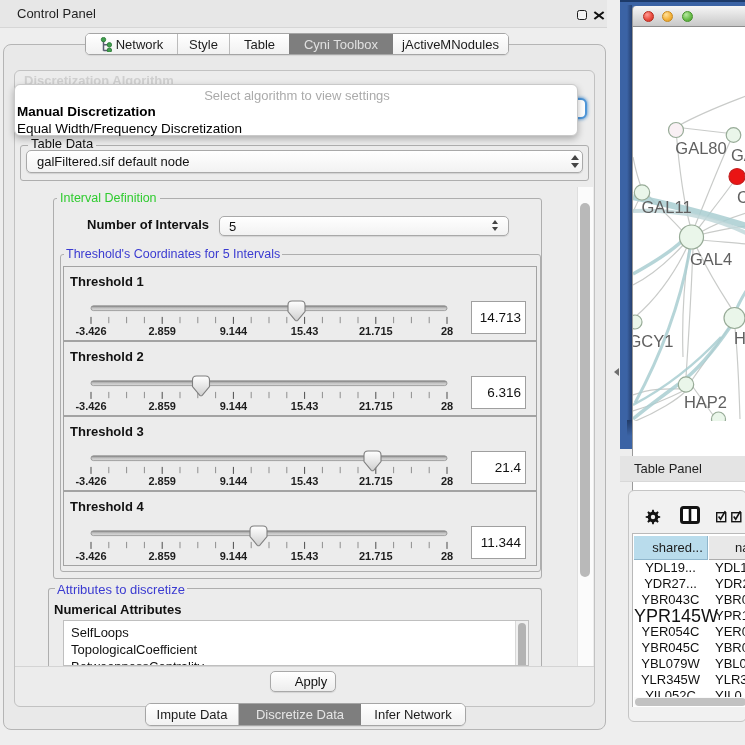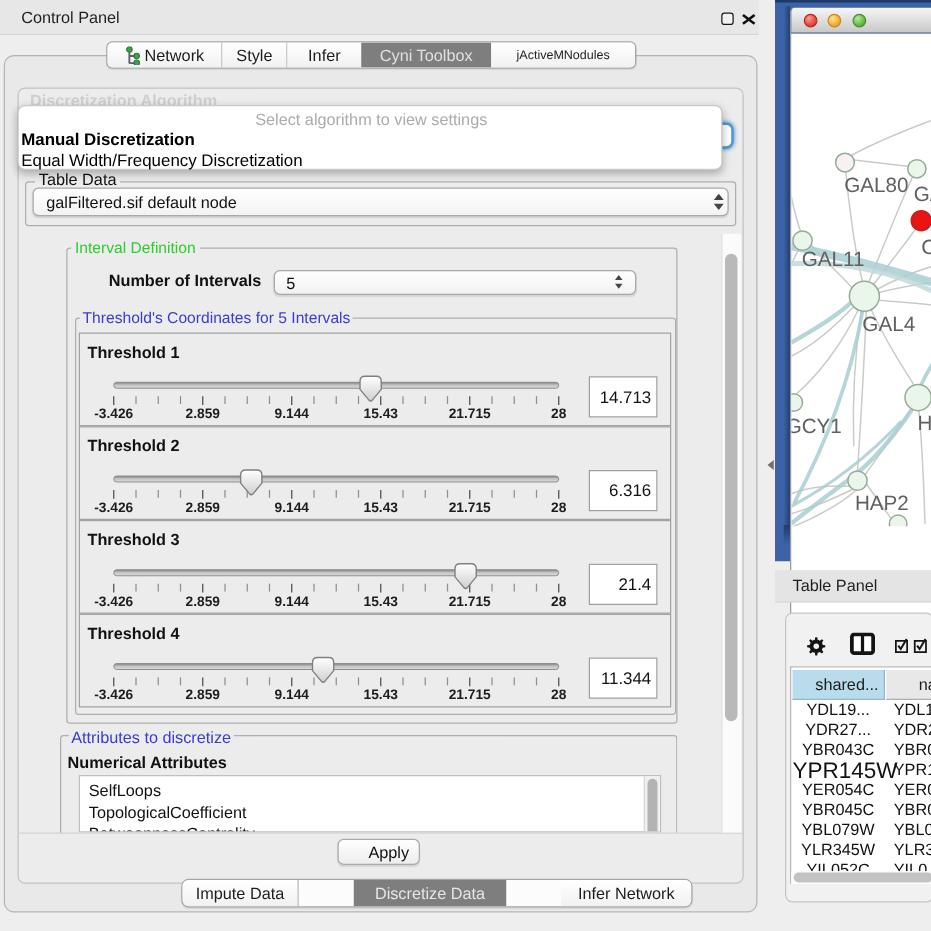--- a/index.html
+++ b/index.html
@@ -25,23 +25,23 @@
 
   <div class="abs" style="left:85px;top:33px;height:22px;display:flex;border:1px solid #a5a5a5;border-radius:5px;overflow:hidden;background:#fcfcfc;box-shadow:0 1px 1px rgba(0,0,0,0.08);">
     <div style="width:92px;display:flex;align-items:center;justify-content:center;font-size:13px;color:#1c1c1c;background:linear-gradient(#ffffff,#f1f1f1);border-right:1px solid #bcbcbc;">
       <svg width="12" height="15" viewBox="0 0 12 15" style="margin-right:4px;">
         <path d="M3.5,3 V13.8 M3.5,7.8 H9 M3.5,13.5 H9" stroke="#5a5f72" stroke-width="1.5" fill="none"></path>
         <circle cx="3.5" cy="2.6" r="2.2" fill="#41a04f" stroke="#2c7a38" stroke-width="0.9"></circle>
         <circle cx="9.4" cy="7.8" r="2.2" fill="#41a04f" stroke="#2c7a38" stroke-width="0.9"></circle>
         <circle cx="9.4" cy="13.2" r="2.2" fill="#41a04f" stroke="#2c7a38" stroke-width="0.9"></circle>
       </svg>Network</div>
     <div style="width:52px;display:flex;align-items:center;justify-content:center;font-size:13px;color:#1c1c1c;background:linear-gradient(#ffffff,#f1f1f1);border-right:1px solid #bcbcbc;">Style</div>
-    <div style="width:59px;display:flex;align-items:center;justify-content:center;font-size:13px;color:#1c1c1c;background:linear-gradient(#ffffff,#f1f1f1);">Infer</div>
+    <div style="width:59px;display:flex;align-items:center;justify-content:center;font-size:13px;color:#1c1c1c;background:linear-gradient(#ffffff,#f1f1f1);">Table</div>
     <div style="width:104px;display:flex;align-items:center;justify-content:center;font-size:13px;color:#e0e0e0;background:#7e7e7e;">Cyni Toolbox</div>
-    <div style="width:115px;display:flex;align-items:center;justify-content:center;font-size:10px;color:#1c1c1c;background:linear-gradient(#ffffff,#f1f1f1);">jActiveMNodules</div>
+    <div style="width:115px;display:flex;align-items:center;justify-content:center;font-size:13px;color:#1c1c1c;background:linear-gradient(#ffffff,#f1f1f1);">jActiveMNodules</div>
   </div>
 
   <div class="abs" style="left:14px;top:70px;width:581px;height:637px;background:#ececec;border:1px solid #c2c2c2;border-radius:6px;"></div>
 
   <div class="abs" style="left:20px;top:145px;width:569px;height:36px;border:1px solid #aeaeae;border-radius:3px;"></div>
   <div class="abs" style="left:28px;top:136px;font-size:13px;color:#111;background:#ececec;padding:0 3px;">Table Data</div>
 
   <div class="abs" style="left:26px;top:150px;width:557px;height:23px;background:linear-gradient(#ffffff,#f2f2f2);border:1px solid #a9a9a9;border-radius:5px;box-shadow:0 1px 1px rgba(0,0,0,0.12);padding-left:18px;">
     <div class="abs" style="left:10px;top:3px;font-size:13px;color:#111;">galFiltered.sif default node</div>
     <div class="abs" style="left:544px;top:4px;width:0;height:0;border-left:4px solid transparent;border-right:4px solid transparent;border-bottom:5px solid #444;"></div>
@@ -262,21 +262,21 @@
     </div>
   </div>
 
   <div class="abs" style="left:15px;top:666px;width:579px;height:1px;background:#d4d4d4;"></div>
 
   <div class="abs" style="left:577px;top:187px;width:16px;height:479px;background:#fbfbfb;border-left:1px solid #dedede;"></div>
   <div class="abs" style="left:580px;top:203px;width:10px;height:374px;background:#b9b9b9;border-radius:5px;"></div>
 
   <div class="abs" style="left:270px;top:671px;width:66px;height:21px;background:linear-gradient(#ffffff,#ededed);border:1px solid #a9a9a9;border-radius:5px;box-shadow:0 1px 1px rgba(0,0,0,0.1);text-align:center;font-size:13px;color:#111;line-height:19px;padding-left:16px;">Apply</div>
 
-  <div class="abs" style="left:145px;top:703px;height:23px;display:flex;border:1px solid #a5a5a5;border-radius:6px;overflow:hidden;background:#fcfcfc;box-shadow:0 1px 1px rgba(0,0,0,0.08);gap:44px;">
+  <div class="abs" style="left:145px;top:703px;height:23px;display:flex;border:1px solid #a5a5a5;border-radius:6px;overflow:hidden;background:#fcfcfc;box-shadow:0 1px 1px rgba(0,0,0,0.08);">
     <div style="width:93px;display:flex;align-items:center;justify-content:center;font-size:13px;color:#1c1c1c;background:linear-gradient(#ffffff,#f1f1f1);border-right:1px solid #bcbcbc;">Impute Data</div>
     <div style="width:122px;display:flex;align-items:center;justify-content:center;font-size:13px;color:#e6e6e6;background:#7e7e7e;">Discretize Data</div>
     <div style="width:104px;display:flex;align-items:center;justify-content:center;font-size:13px;color:#1c1c1c;background:linear-gradient(#ffffff,#f1f1f1);">Infer Network</div>
   </div>
 
   <div class="abs" style="left:560px;top:98px;width:27px;height:21px;background:#fff;border:2px solid #4f96d8;border-radius:6px;box-shadow:0 0 3px 1px rgba(100,160,215,0.85);"></div>
 
   <div class="abs bold" style="left:24px;top:73px;height:11px;overflow:hidden;font-size:13px;color:#cfcfcf;white-space:nowrap;">Discretization Algorithm</div>
 
   <div class="abs" style="left:14px;top:84px;width:564px;height:52px;background:#ffffff;border:1px solid #c9c9c9;border-radius:6px;box-shadow:0 3px 7px rgba(0,0,0,0.28);z-index:50;">

